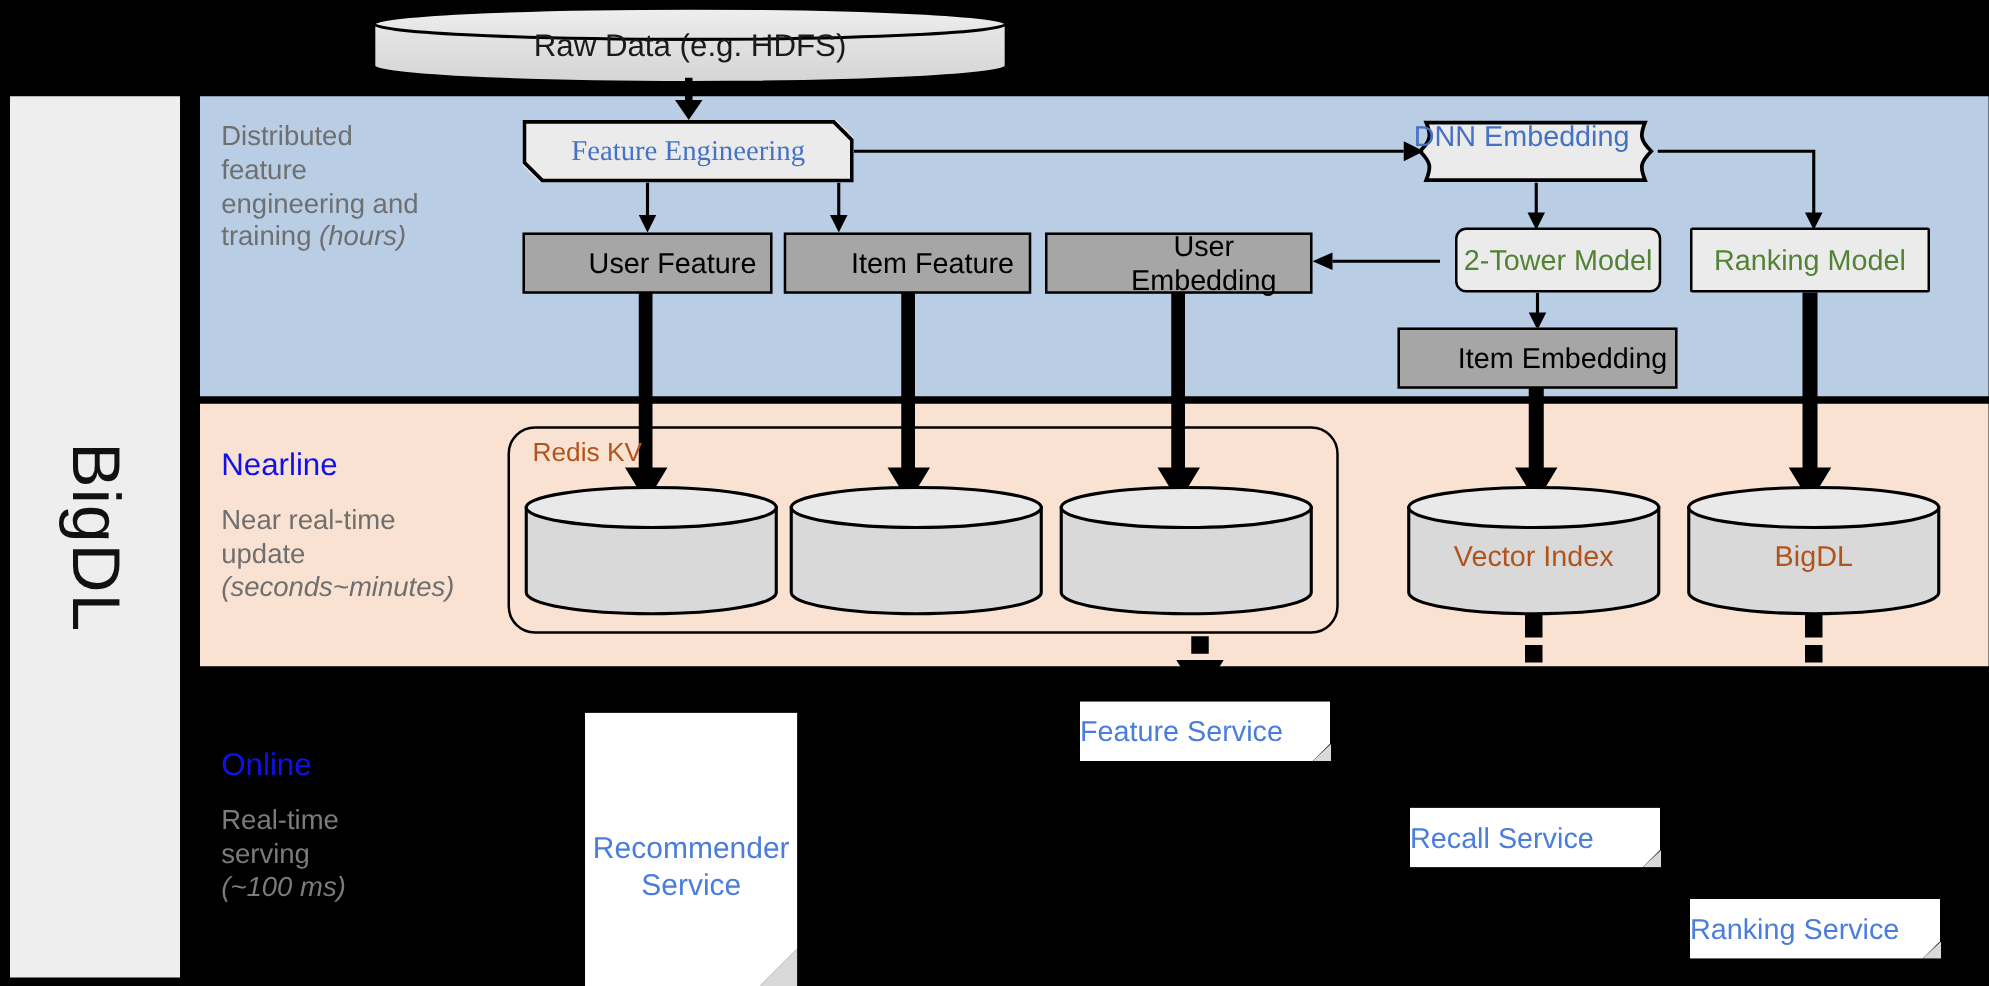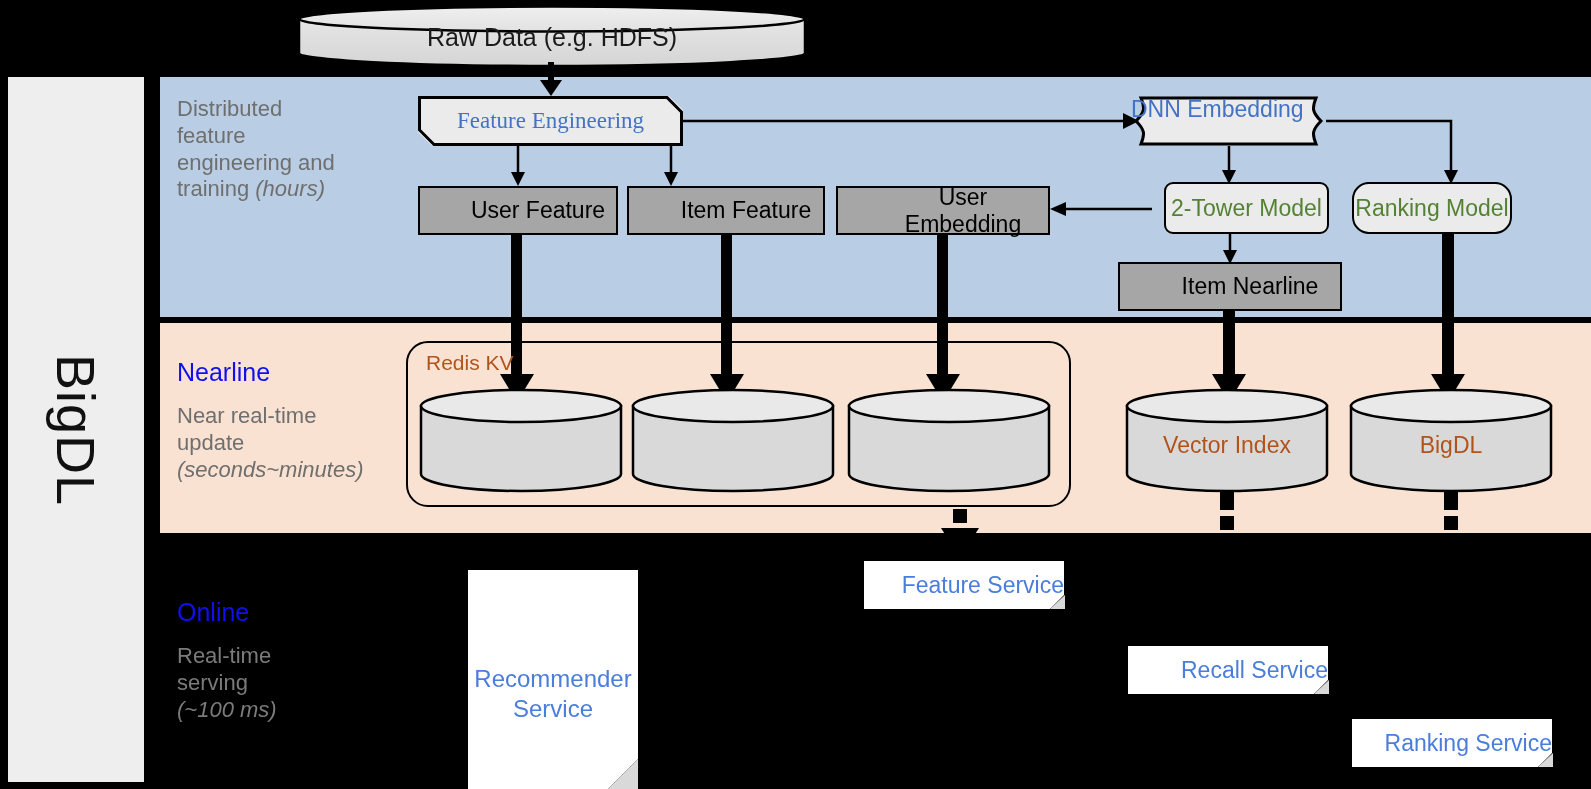--- a/index.html
+++ b/index.html
@@ -43,21 +43,21 @@
   #box-fe{left:418px;top:96px;width:265px;height:50px;font-size:23px;
       clip-path:polygon(0 0,calc(100% - 14px) 0,100% 14px,100% 100%,14px 100%,0 calc(100% - 14px));
       border:none;background:#ebebeb;font-family:Liberation Serif, serif;}
   #box-fe-outline{left:418px;top:96px;width:265px;height:50px;pointer-events:none;}
 
   
   #box-dnn{left:1131px;top:96px;width:195px;height:50px;font-size:23px;border:none;background:transparent;}
 
   
   #box-2tower{left:1147px;top:182px;width:165px;height:52px;font-size:23px;border-radius:9px;margin-left:17px;}
-  #box-rank{left:1352px;top:182px;width:160px;height:52px;font-size:23px;border-radius:17px;}
+  #box-rank{left:1352px;top:182px;width:192px;height:52px;font-size:23px;border-radius:2px;}
 
   
   .graybox{background:#a6a6a6;border:2.5px solid #000;display:flex;
       align-items:center;justify-content:center;color:#000;font-size:23px;text-align:center;padding-left:40px;}
   #box-userfeat{left:418px;top:186px;width:200px;height:49px;}
   #box-itemfeat{left:627px;top:186px;width:198px;height:49px;}
   #box-useremb{left:836px;top:186px;width:214px;height:49px;}
   #box-itememb{left:1118px;top:262px;width:224px;height:49px;}
 
   
@@ -67,21 +67,21 @@
 
   
   .cyl{position:absolute;}
   .cyl svg{display:block;}
   .cyl-text{position:absolute;left:0;width:100%;text-align:center;font-size:23px;color:#b1541c;}
 
   
   .bar{background:#000;position:absolute;}
 
   
-  .svcbox{background:#fff;display:flex;align-items:center;justify-content:flex-end;
+  .svcbox{background:#fff;display:flex;align-items:center;justify-content:flex-start;
       text-align:center;color:#4a7ddc;font-size:23px;position:absolute;
       clip-path:polygon(0 0,100% 0,100% calc(100% - 14px),calc(100% - 14px) 100%,0 100%);}
   #svc-feature{left:864px;top:561px;width:200px;height:48px;}
   #svc-recall{left:1128px;top:646px;width:200px;height:48px;}
   #svc-ranking{left:1352px;top:719px;width:200px;height:48px;}
   .fold{position:absolute;width:14px;height:14px;background:#d9d9d9;
       clip-path:polygon(100% 0,100% 100%,0 100%);border-left:1px solid #555;}
 
   
   #svc-recommender{left:468px;top:570px;width:170px;height:219px;background:#fff;
@@ -210,21 +210,21 @@
   <div class="abs graybox" id="box-userfeat">
     <span>User Feature</span>
     </div>
   <div class="abs graybox" id="box-itemfeat">
     <span>Item Feature</span>
     </div>
   <div class="abs graybox" id="box-useremb">
     <span>User Embedding</span>
     </div>
   <div class="abs graybox" id="box-itememb">
-    <span>Item Nearline</span>
+    <span>Item Embedding</span>
     </div>
 
   <div class="abs procbox proc-green" id="box-2tower">
     <span>2-Tower Model</span>
     </div>
   <div class="abs procbox proc-green" id="box-rank">
     <span>Ranking Model</span>
     </div>
 
   <div class="abs bar" style="left:511px;top:234px;width:11px;height:150px;"></div>

